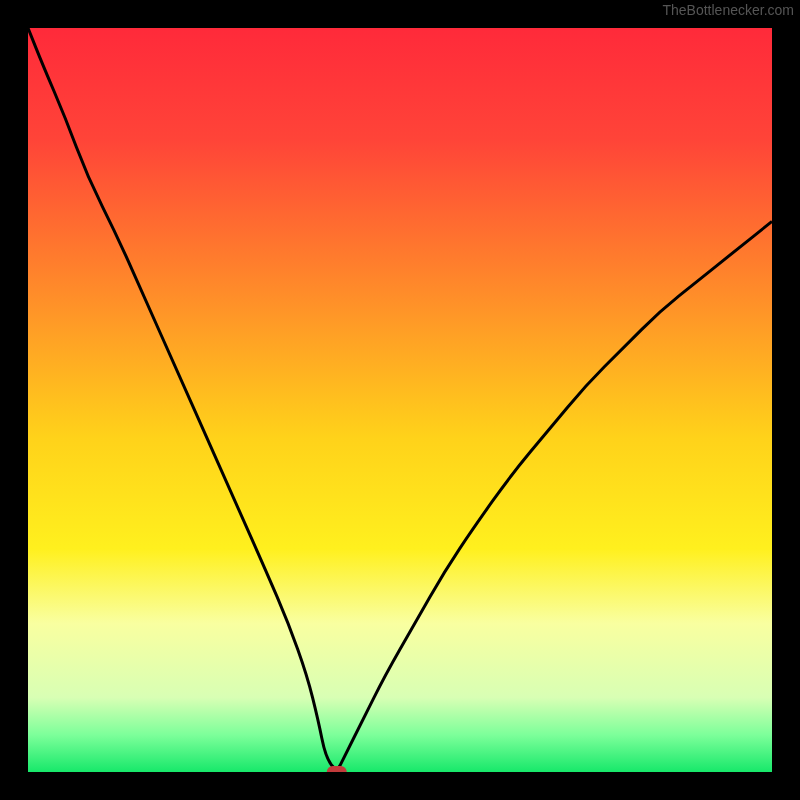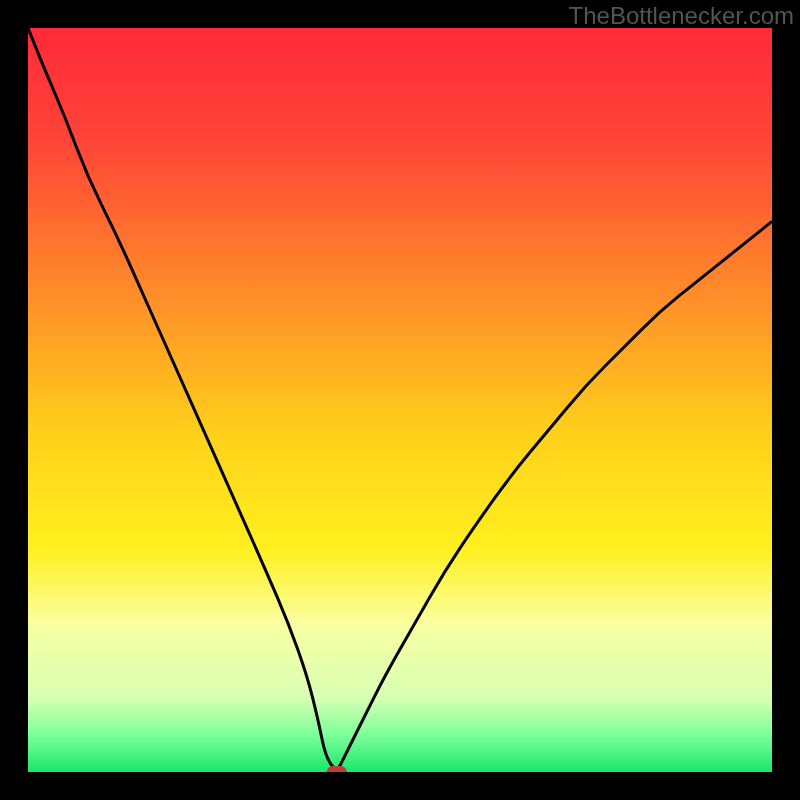--- a/index.html
+++ b/index.html
@@ -14,21 +14,21 @@
       position: relative;
       width: 800px;
       height: 800px;
       background: #000;
     }
     .watermark {
       position: absolute;
       top: 2px;
       right: 6px;
       color: #555;
-      font-size: 24px;
+      font-size: 14px;
       font-weight: normal;
       z-index: 10;
     }
     .plot-area {
       position: absolute;
       left: 28px;
       top: 28px;
       width: 744px;
       height: 744px;
     }

